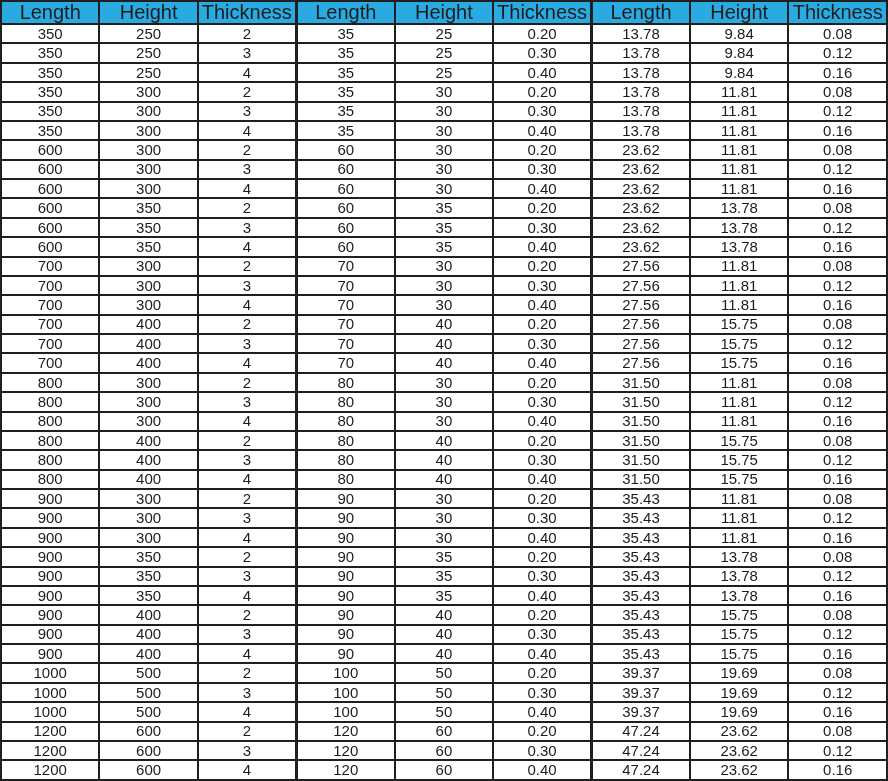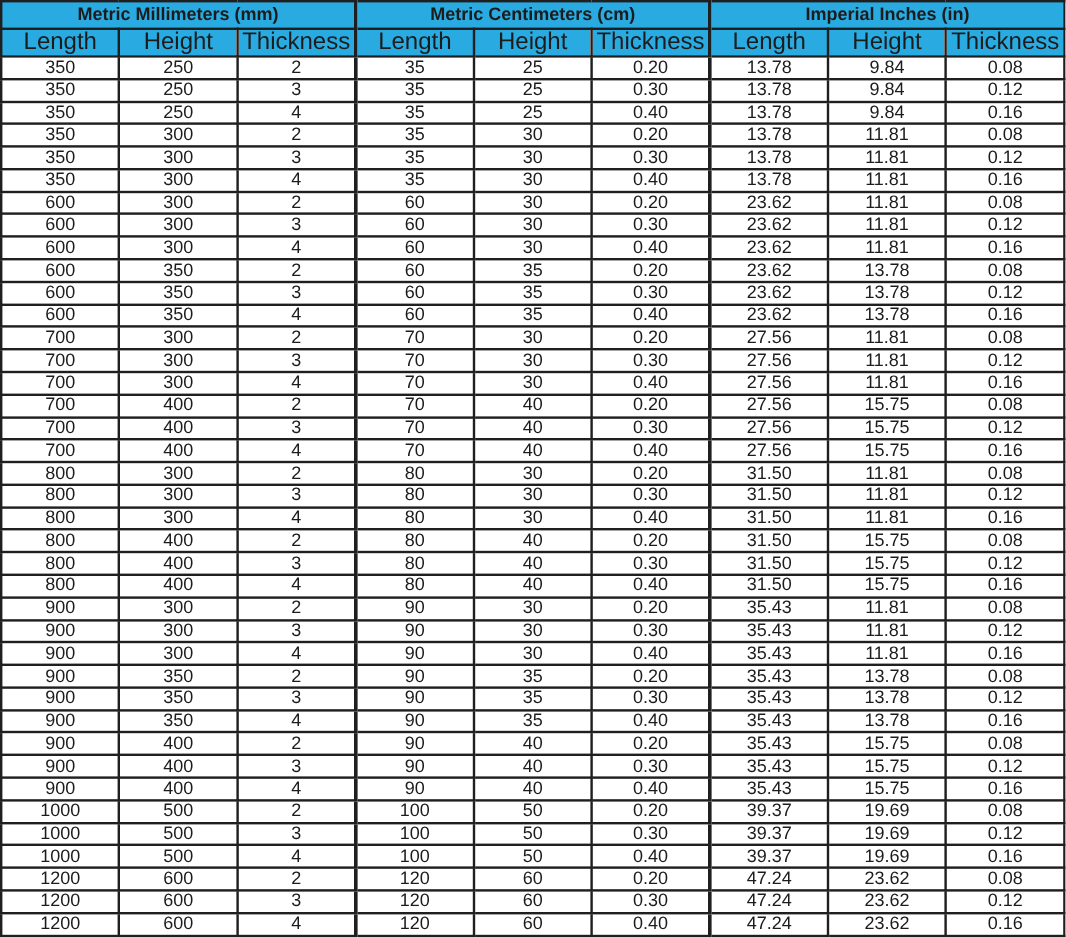--- a/index.html
+++ b/index.html
@@ -56,25 +56,20 @@
       <col style="width:11.11%">
     <col style="width:11.11%">
       <col style="width:11.11%">
       <col style="width:11.11%">
     <col style="width:11.11%">
       <col style="width:11.11%">
       <col style="width:11.12%">
   </colgroup>
   <thead>
     <tr>
-      <th colspan="3" class="group">Metric Millimeters (mm)</th>
-      <th colspan="3" class="group sep-left">Metric Centimeters (cm)</th>
-      <th colspan="3" class="group sep-left">Imperial Inches (in)</th>
-    </tr>
-    <tr>
       <th class="colhead">Length</th>
       <th class="colhead">Height</th>
       <th class="colhead">Thickness</th>
       <th class="colhead sep-left">Length</th>
       <th class="colhead">Height</th>
       <th class="colhead">Thickness</th>
       <th class="colhead sep-left">Length</th>
       <th class="colhead">Height</th>
       <th class="colhead">Thickness</th>
     </tr>

